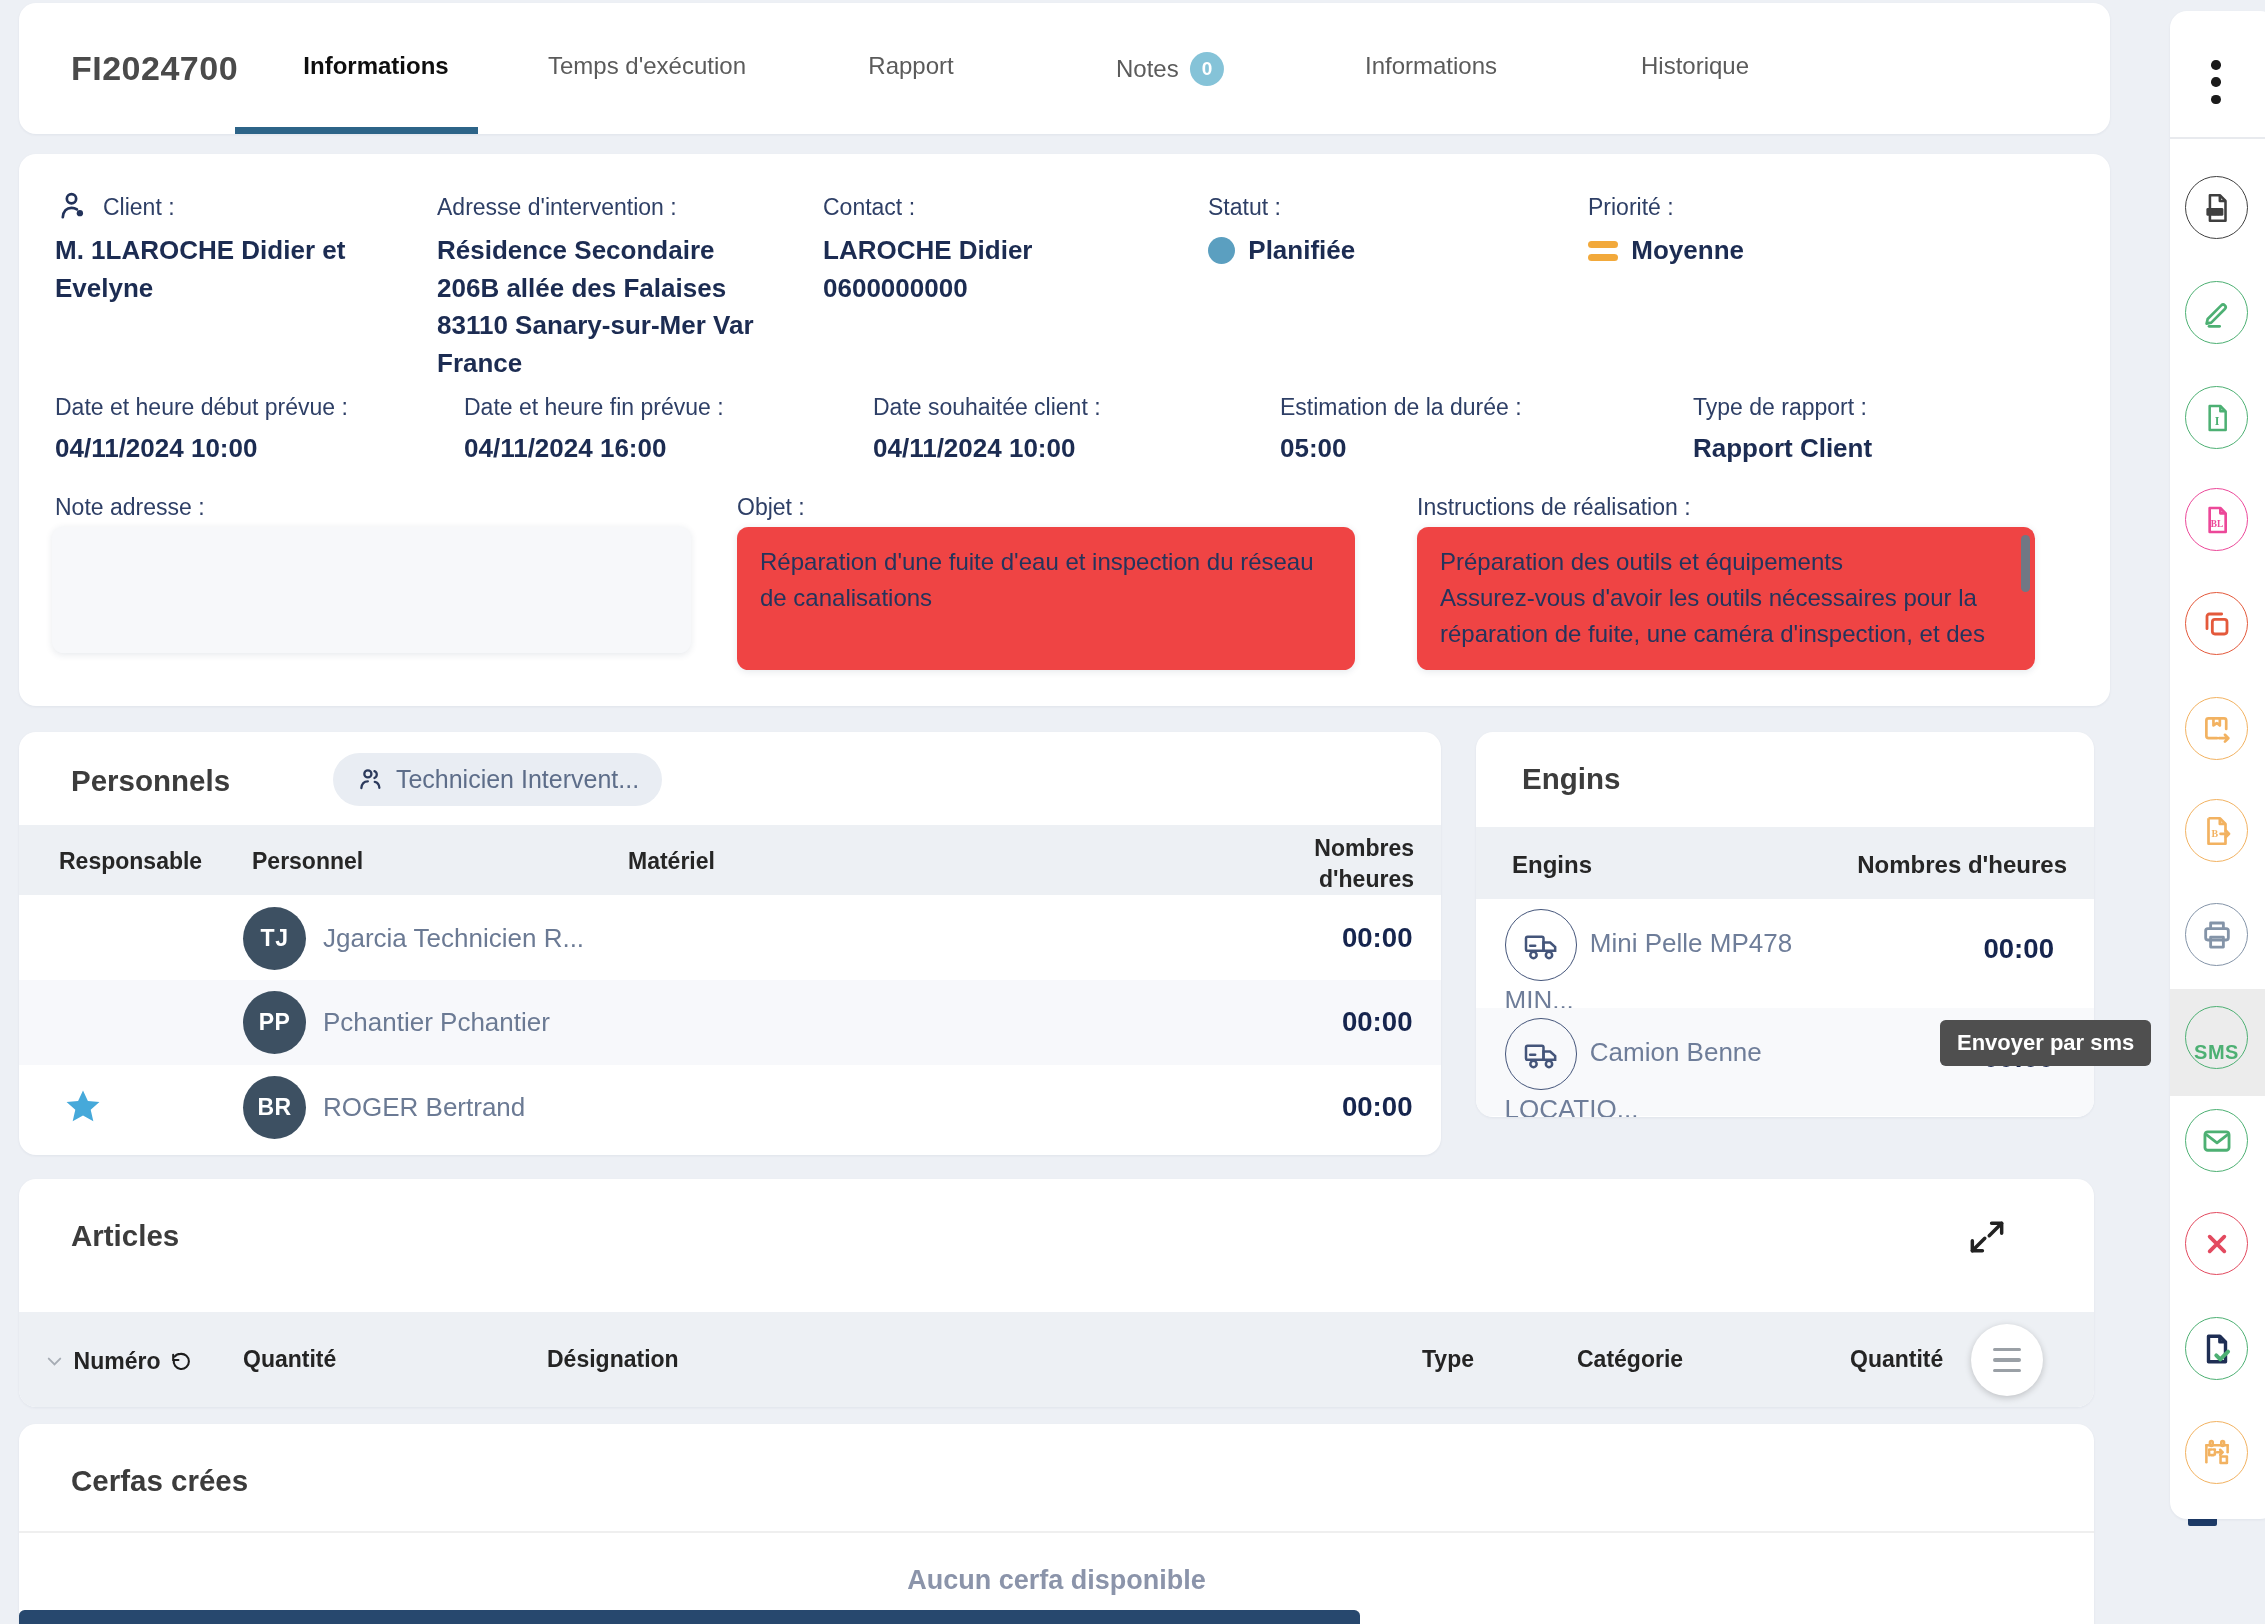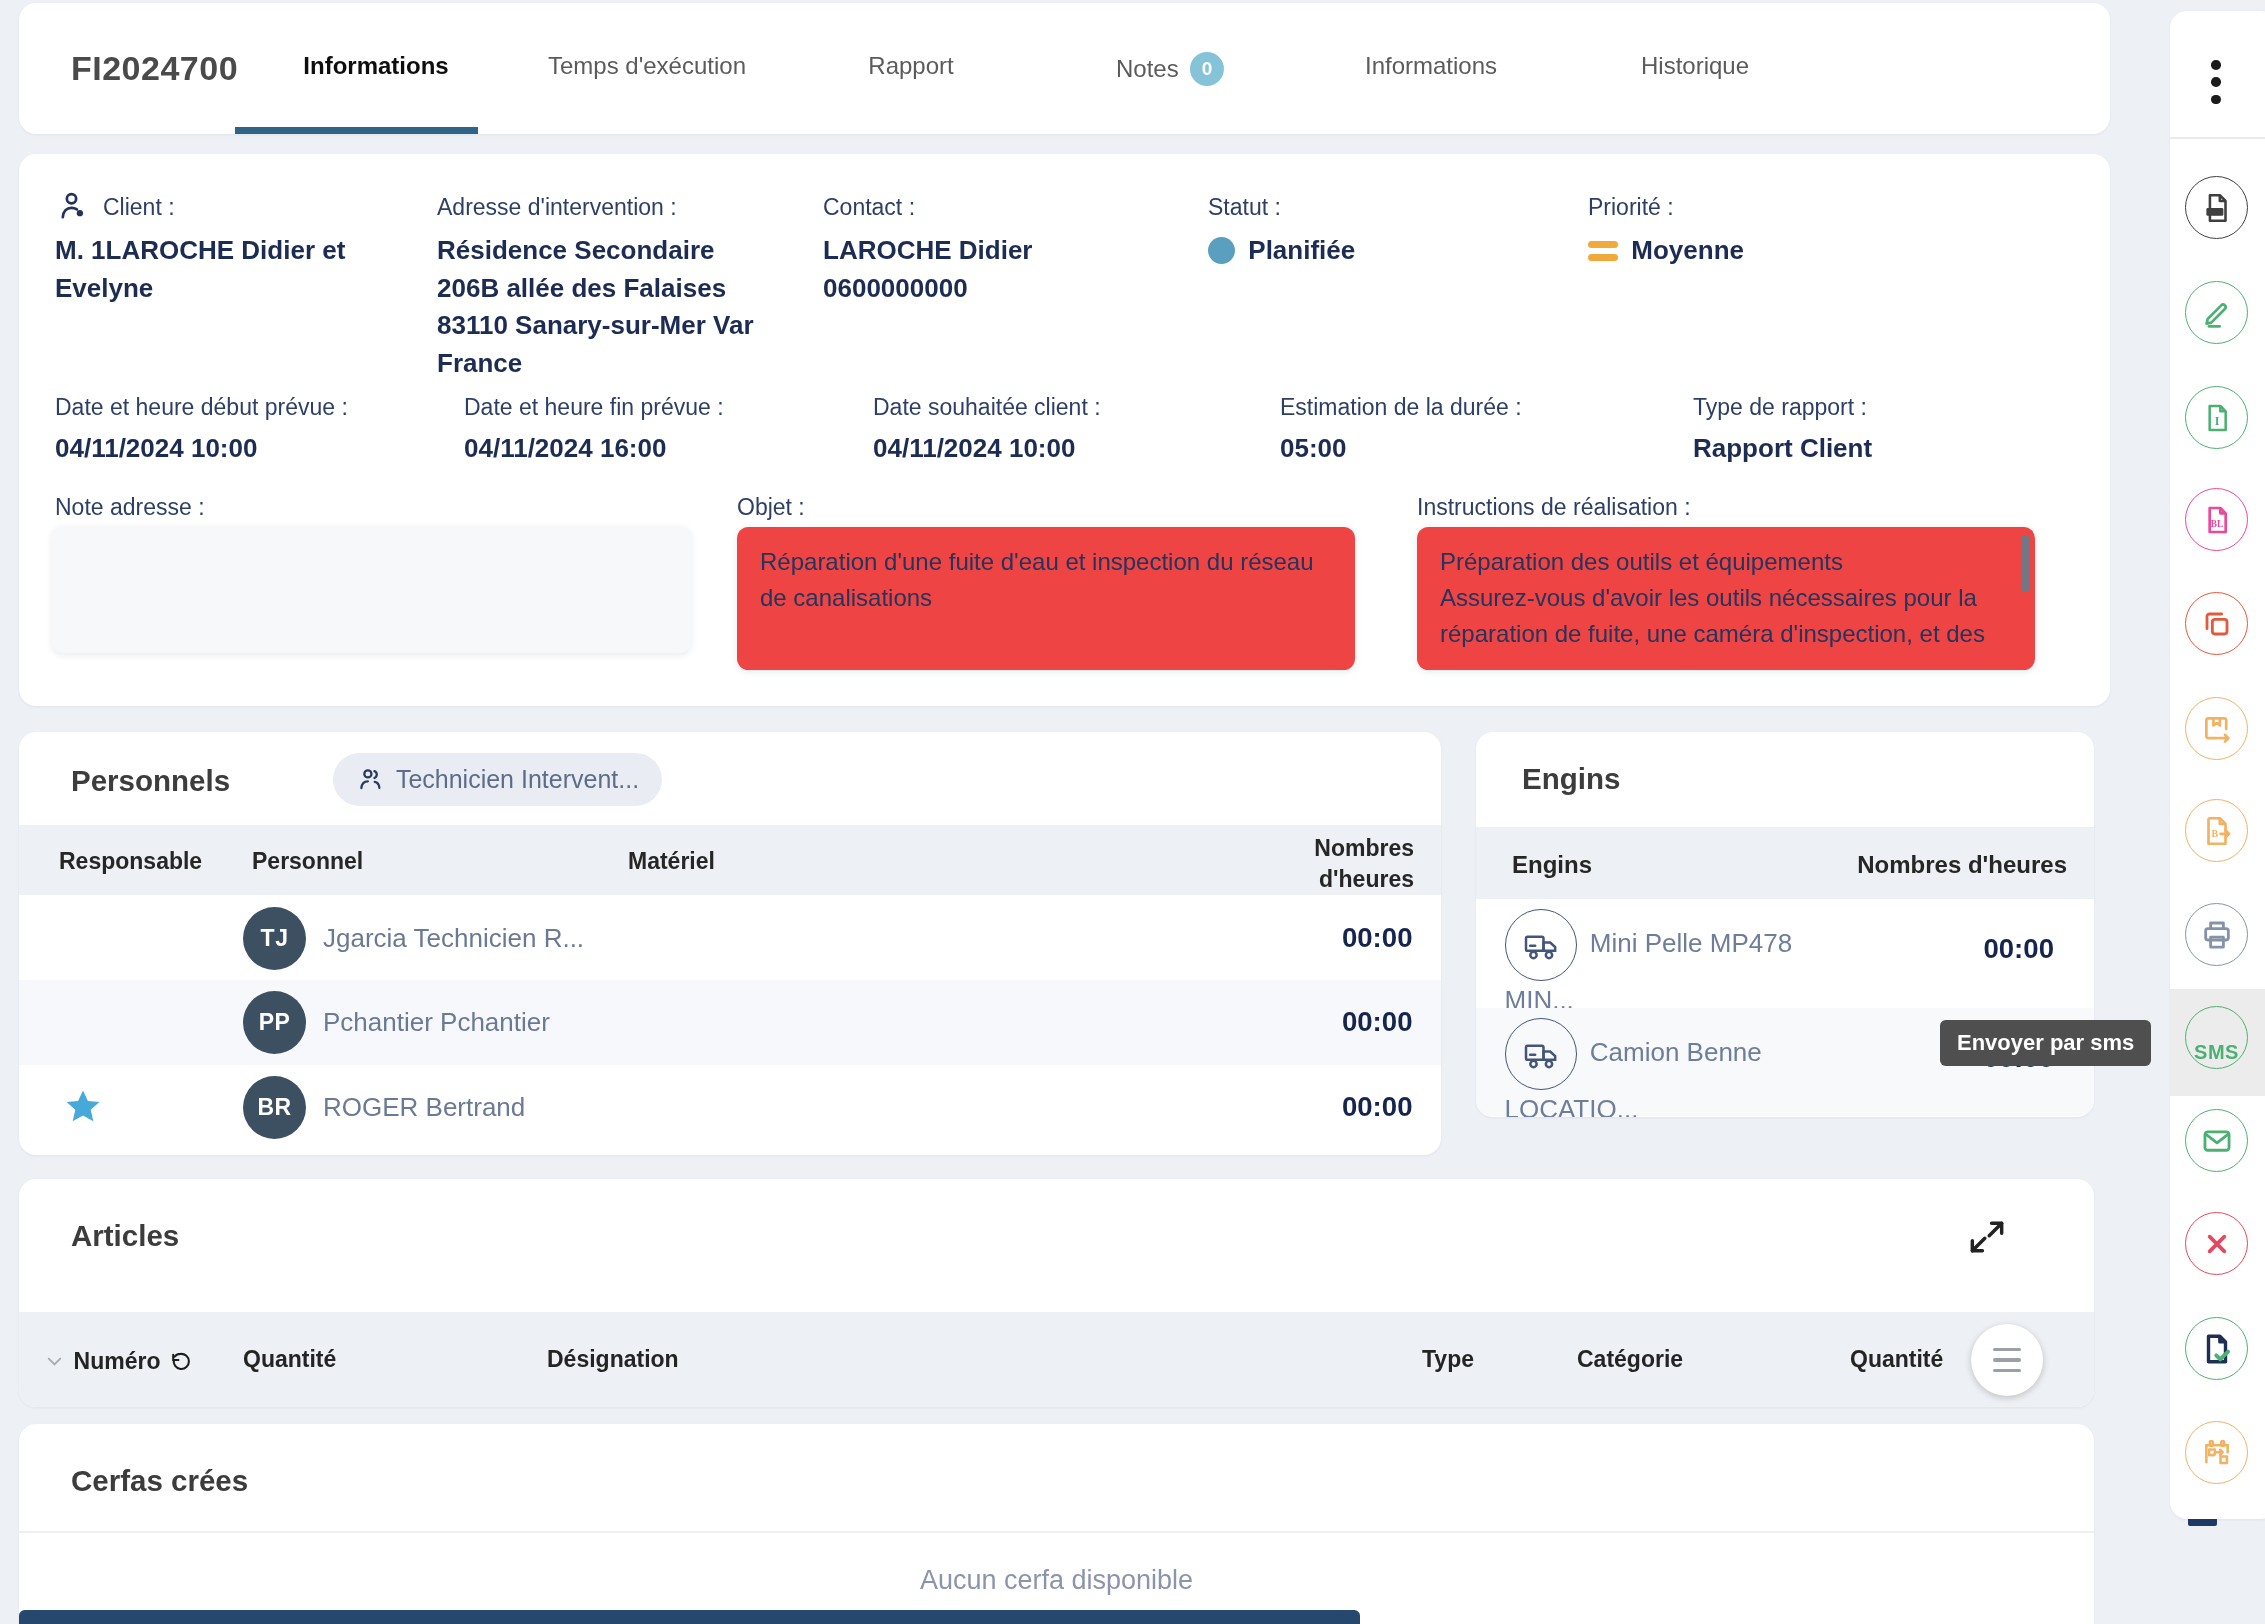--- a/index.html
+++ b/index.html
@@ -56,21 +56,21 @@
   
   #articles-card{left:19px;top:1179px;width:2075px;height:228px;overflow:hidden;}
   .ahead{position:absolute;left:0;right:0;top:133px;height:95px;background:#edf0f4;}
   .ath{position:absolute;top:34px;font-size:23px;font-weight:bold;color:#242424;white-space:nowrap;}
   .circle-btn{position:absolute;left:1952px;top:145px;width:72px;height:72px;border-radius:50%;background:#fff;box-shadow:0 1.9px 7.6px rgba(0,0,0,.20);display:flex;flex-direction:column;gap:6.7px;align-items:center;justify-content:center;cursor:pointer;}
   .circle-btn i{display:block;width:28.5px;height:3.8px;border-radius:1.9px;background:#9aa0a6;}
 
   
   #cerfas-card{left:19px;top:1424px;width:2075px;height:219px;}
   .cerfa-divider{position:absolute;left:0;right:0;top:107px;height:1.9px;background:#efefef;}
-  .cerfa-empty{position:absolute;left:0;right:0;top:141px;text-align:center;font-size:27px;font-weight:normal;color:#8b94aa;}
+  .cerfa-empty{position:absolute;left:0;right:0;top:141px;text-align:center;font-size:27px;font-weight:bold;color:#8b94aa;}
 
   
   #sidebar-card{left:2170px;top:11.4px;width:107px;height:1508px;border-radius:17px;}
   .kebab{position:absolute;left:41px;top:49px;display:flex;flex-direction:column;gap:7.6px;cursor:pointer;}
   .kebab i{width:9.5px;height:9.5px;border-radius:50%;background:#1b1b1b;}
   .side-divider{position:absolute;left:0;right:0;top:126px;height:1.9px;background:#e8eaee;}
   .sms-hl{position:absolute;left:0;right:0;top:978px;height:107px;background:#ececec;}
   .side-icon{position:absolute;left:15px;width:61px;height:61px;border-radius:50%;border:1.9px solid currentColor;display:flex;align-items:center;justify-content:center;cursor:pointer;background:transparent;}
   .c-dark{color:#3f3f3f;} .c-green{color:#4db073;} .c-blue{color:#ec4899;}
   .c-red{color:#e4593b;} .c-amber{color:#f2b261;} .c-gray{color:#8494a8;} .c-crimson{color:#e34a5f;}

